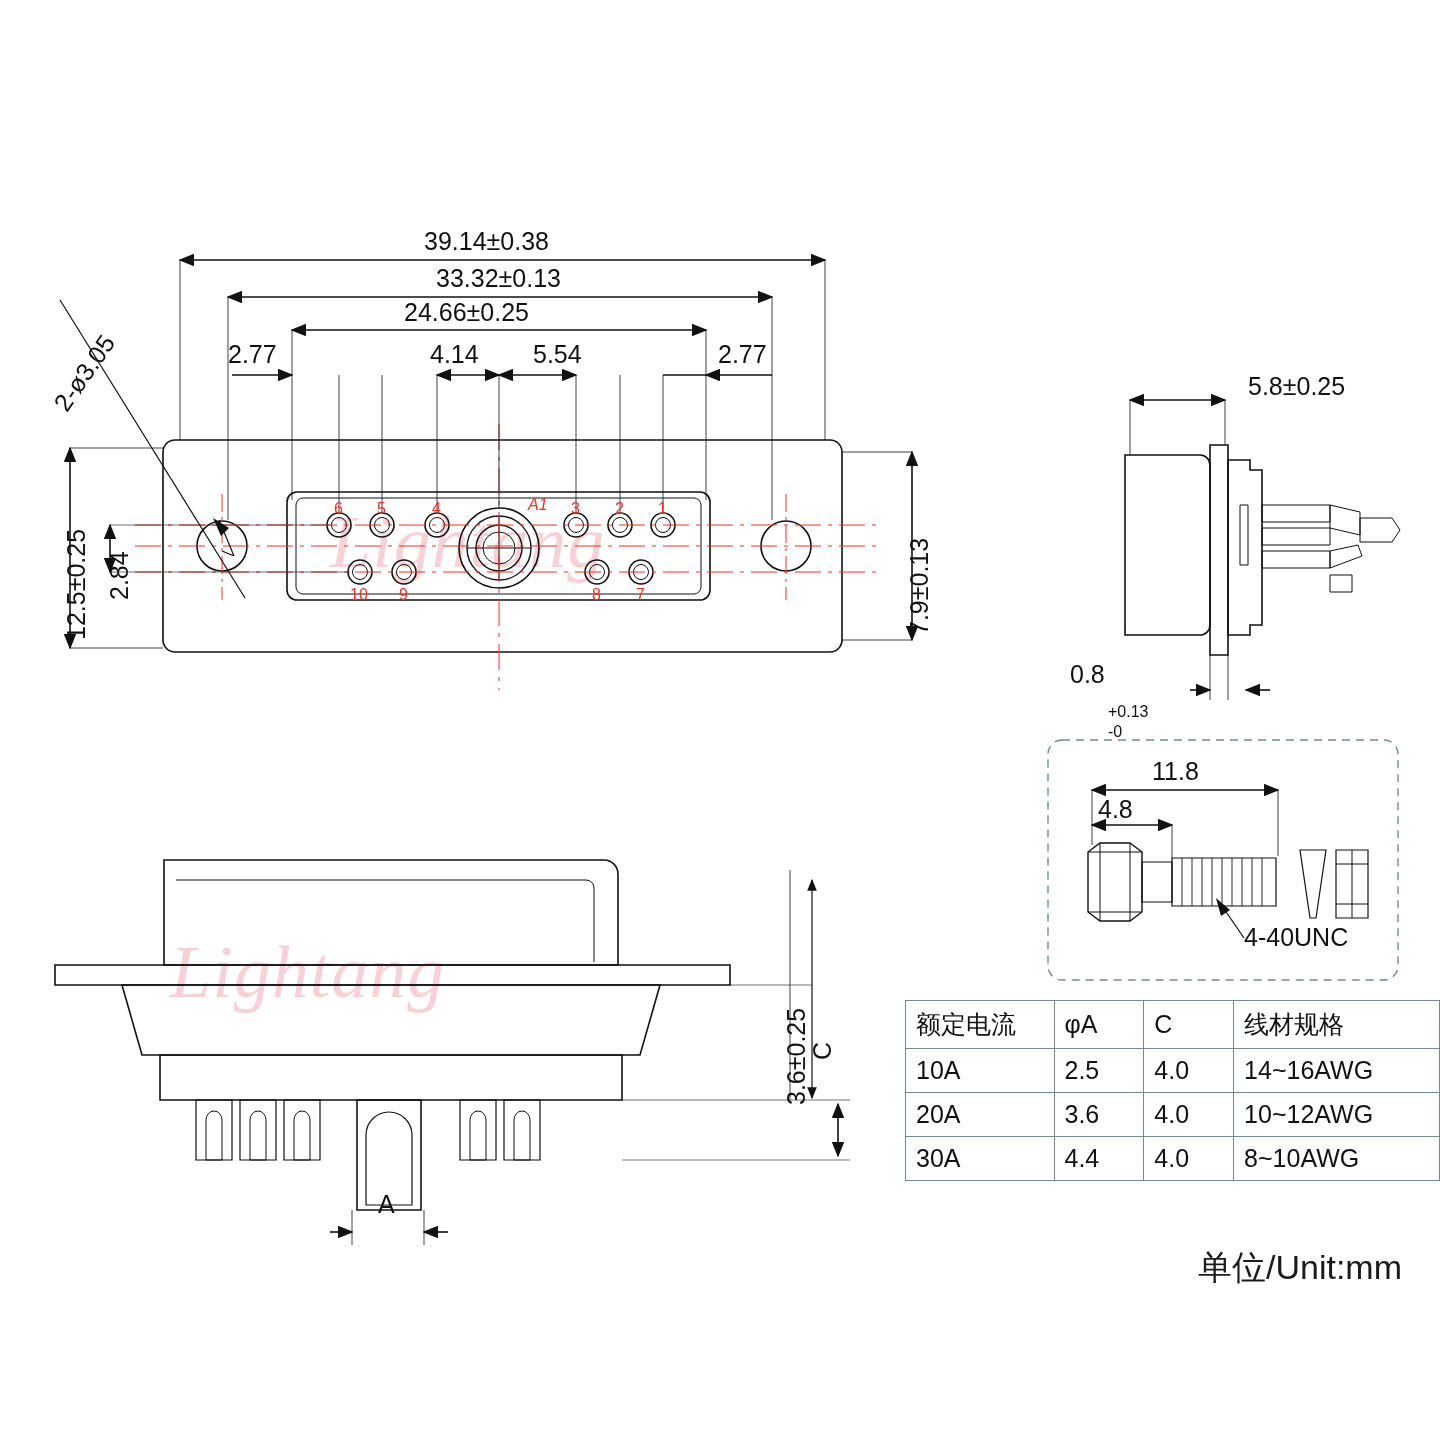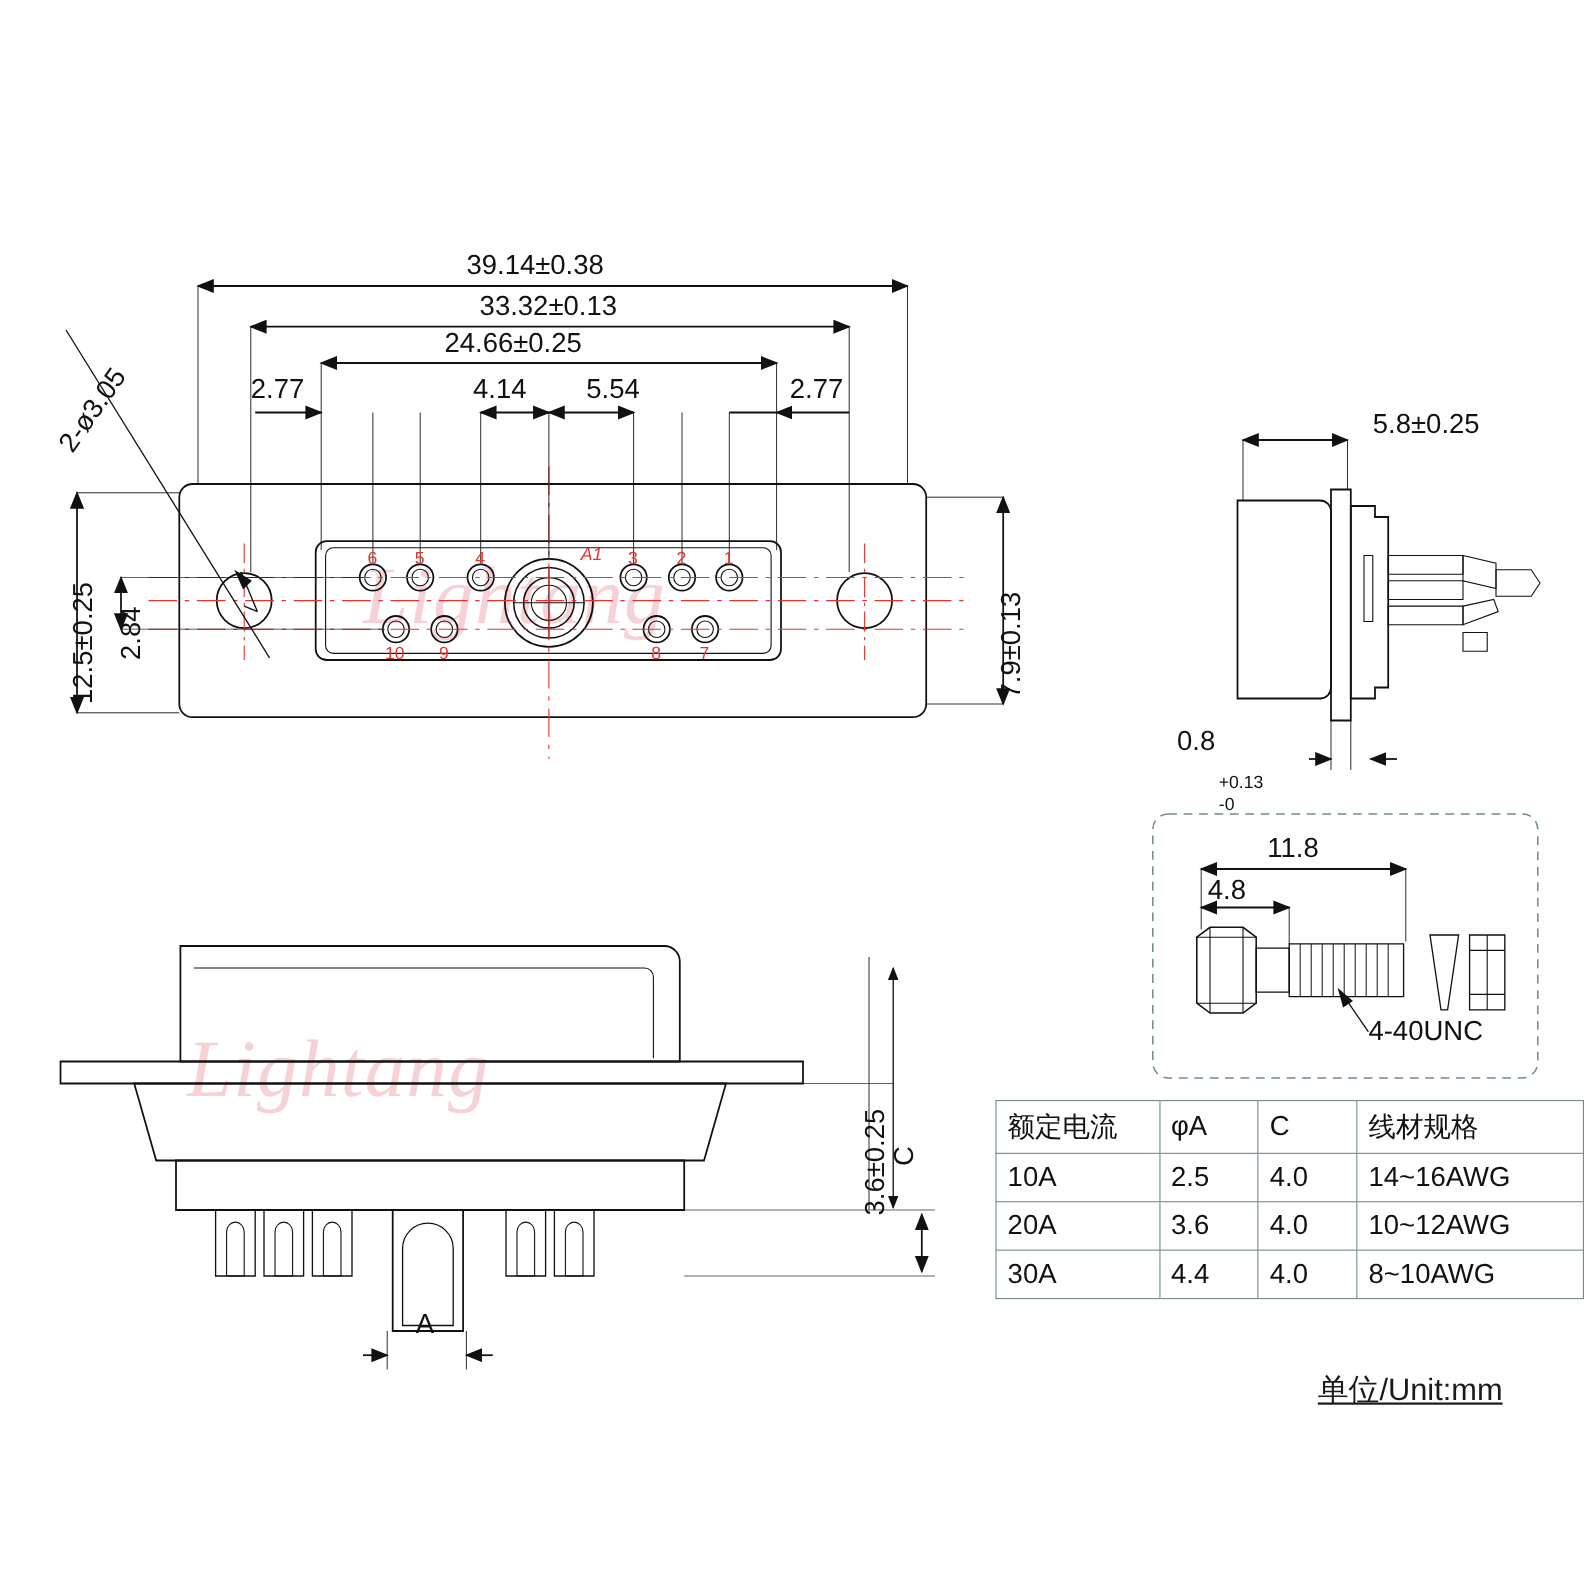--- a/index.html
+++ b/index.html
@@ -36,21 +36,21 @@
   }
   table.spec td,table.spec th{
     border:1px solid #6f8d8d;
     padding:7px 10px;
     text-align:left;
     font-weight:normal;
     color:#111;
   }
   table.spec th{font-weight:normal;}
   .unit{
-    position:absolute;left:1198px;top:1245px;font-size:28px;text-decoration:underline;
+    position:absolute;left:1198px;top:1245px;font-size:34px;
   }
 </style>
 </head>
 <body>
 
 <div class="stage">
 
   <div class="wm" style="left:330px;top:500px;">Lightang</div>
   <div class="wm" style="left:170px;top:930px;">Lightang</div>
 

